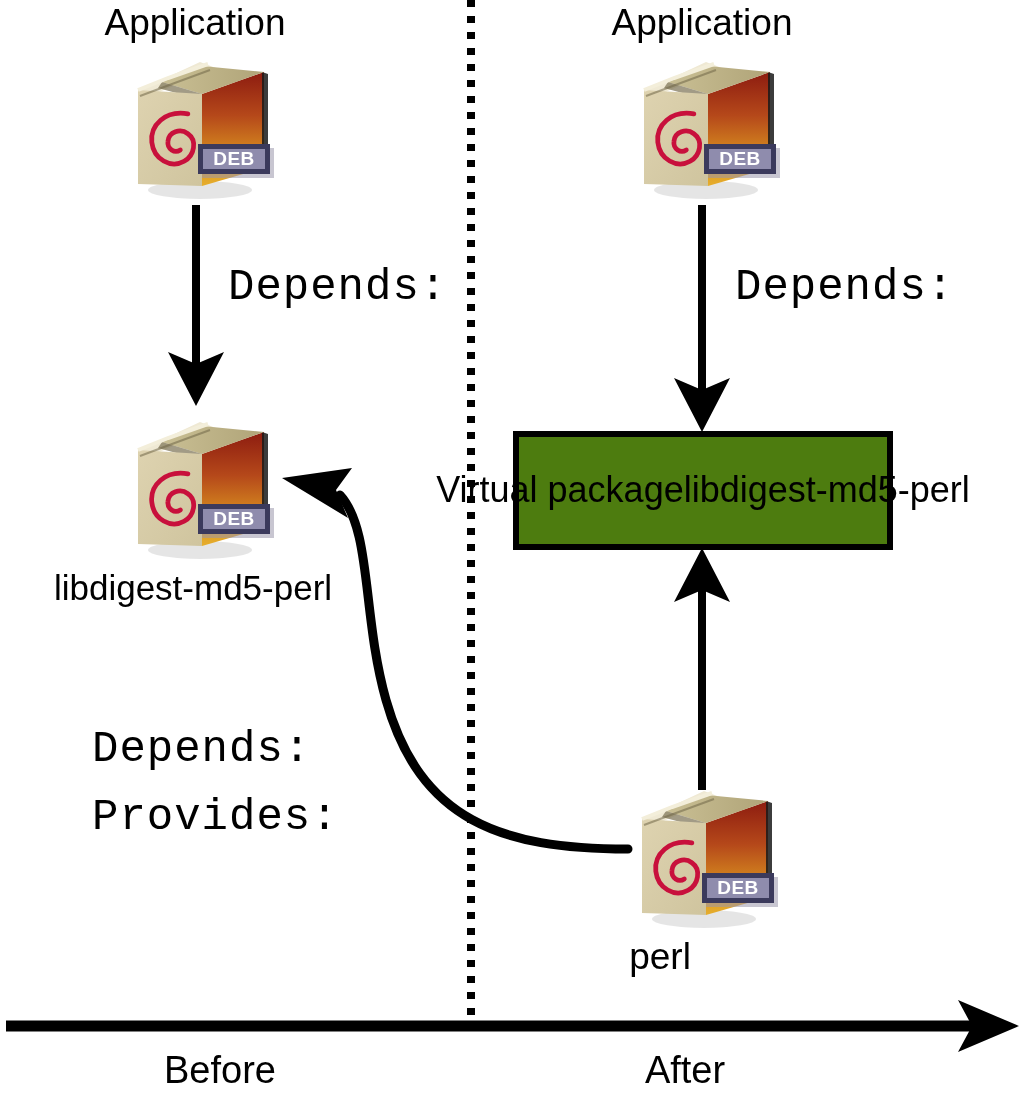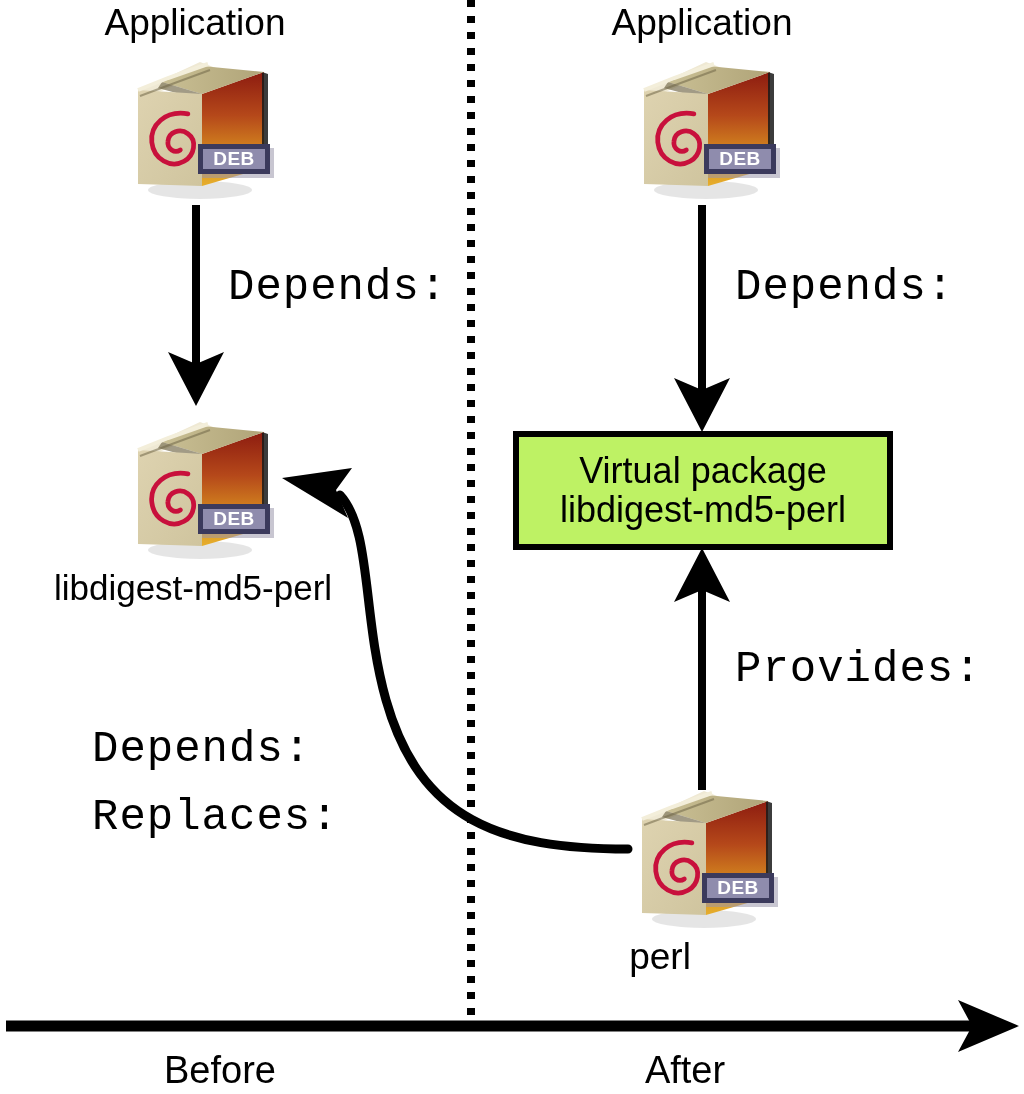--- a/index.html
+++ b/index.html
@@ -38,23 +38,23 @@
     position: absolute;
     width: 160px;
     height: 150px;
   }
   .pkg svg { display: block; width: 100%; height: 100%; }
   
   .vbox {
     position: absolute;
     box-sizing: border-box;
     border: 6px solid #000;
-    background: #bef264;
+    background: #4d7c0f;
     display: flex;
-    flex-direction: column;
+    flex-direction: row;
     align-items: center;
     justify-content: center;
     line-height: 1.08;
     text-align: center;
   }
   .vbox span { display: block; white-space: pre; }
   
   #overlay {
     position: absolute;
     left: 0; top: 0;
@@ -196,21 +196,21 @@
         <rect x="87" y="97" width="62" height="20" fill="#8f8cad"></rect>
         <text x="118" y="113" font-family="Liberation Sans, sans-serif" font-size="19" font-weight="bold" fill="#ffffff" text-anchor="middle" style="letter-spacing:0.5px">DEB</text>
       </g>
     </svg>
   </div>
 
   <div class="lbl sans ctr" style="left:193px; top:570px; font-size:35px;">libdigest-md5-perl</div>
 
   <div class="lbl mono" style="left:92px; top:727px; font-size:44px; letter-spacing:1px;">Depends:</div>
 
-  <div class="lbl mono" style="left:92px; top:795px; font-size:44px; letter-spacing:1px;">Replaces:</div>
+  <div class="lbl mono" style="left:92px; top:795px; font-size:44px; letter-spacing:1px;">Provides:</div>
 
   <div class="lbl sans ctr" style="left:702px; top:4px; font-size:37px;">Application</div>
 
   <div class="pkg" style="left:622px; top:52px;">
     <svg viewBox="0 0 160 150">
       <ellipse cx="84" cy="138" rx="52" ry="9" fill="#000" opacity="0.10"></ellipse>
       <defs>
         <linearGradient id="sideGradC" x1="0" y1="0" x2="0" y2="1">
           <stop offset="0%" stop-color="#8d1c10"></stop>
           <stop offset="38%" stop-color="#b5481a"></stop>
@@ -246,21 +246,20 @@
     </svg>
   </div>
 
   <div class="lbl mono" style="left:735px; top:265px; font-size:44px; letter-spacing:1px;">Depends:</div>
 
   <div class="vbox sans" style="left:513px; top:431px; width:380px; height:119px; font-size:36px;">
     <span>Virtual package</span>
     <span>libdigest-md5-perl</span>
   </div>
 
-  <div class="lbl mono" style="left:735px; top:647px; font-size:44px; letter-spacing:1px;">Provides:</div>
 
   <div class="pkg" style="left:620px; top:781px;">
     <svg viewBox="0 0 160 150">
       <ellipse cx="84" cy="138" rx="52" ry="9" fill="#000" opacity="0.10"></ellipse>
       <defs>
         <linearGradient id="sideGradD" x1="0" y1="0" x2="0" y2="1">
           <stop offset="0%" stop-color="#8d1c10"></stop>
           <stop offset="38%" stop-color="#b5481a"></stop>
           <stop offset="70%" stop-color="#d4871f"></stop>
           <stop offset="100%" stop-color="#e6ae2c"></stop>

